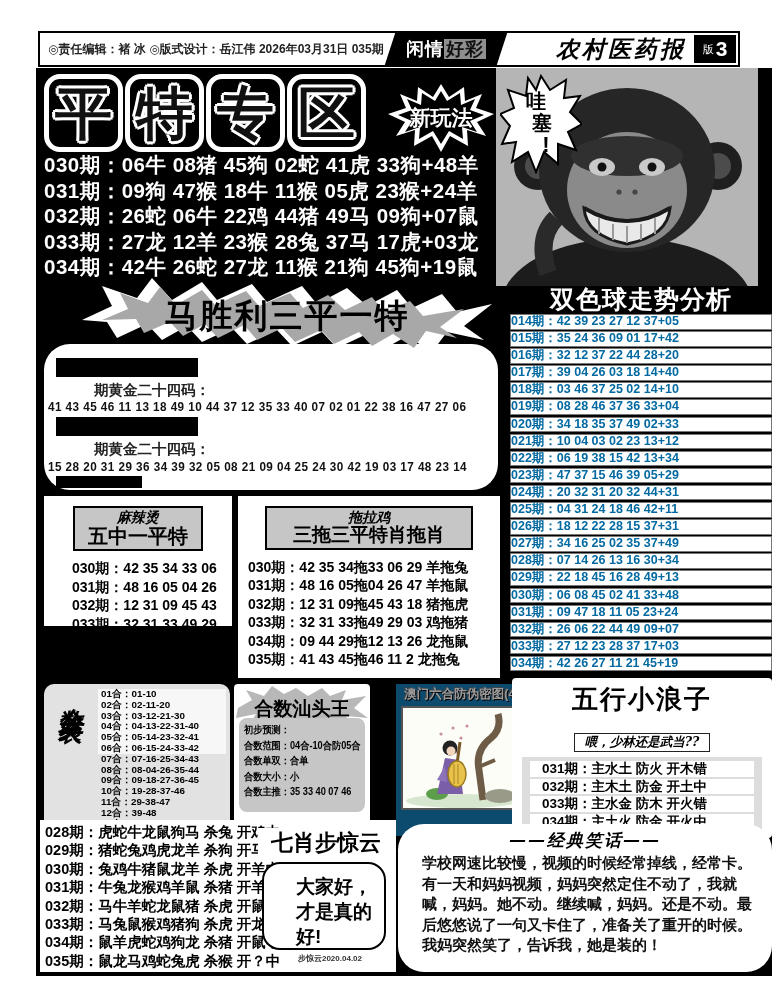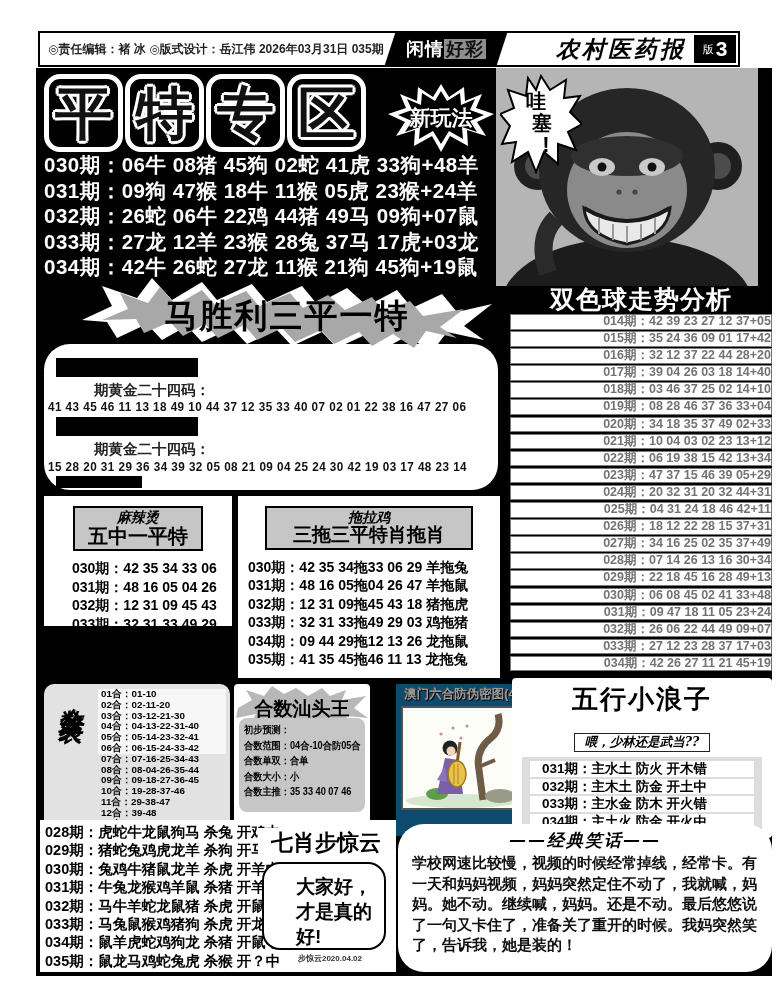--- a/index.html
+++ b/index.html
@@ -37,21 +37,21 @@
 
   
   .photo{position:absolute;left:460px;top:0;width:262px;height:218px;background:#b5b5b5;overflow:hidden;}
   .wow-burst{position:absolute;left:464px;top:6px;width:82px;height:100px;}
 
   
   .ssq-title{position:absolute;left:474px;top:215px;width:262px;text-align:center;color:#fff;
     font-size:25px;font-weight:900;letter-spacing:1px;white-space:nowrap;}
   .ssq-rows{position:absolute;left:474px;top:246px;width:262px;}
   .ssq-row{height:13.5px;background:#fff;border:1px solid #777;margin-bottom:1.6px;
-    font-size:12.5px;font-weight:bold;text-align:right;line-height:13.5px;white-space:nowrap;color:#737373;}
+    font-size:12.5px;font-weight:bold;text-align:left;line-height:13.5px;white-space:nowrap;color:#0369a1;}
 
   
   .ma-box{position:absolute;left:8px;top:276px;width:454px;height:146px;background:#fff;border-radius:26px;}
   .ma-banner{position:absolute;left:46px;top:210px;width:410px;height:76px;}
   .ma-banner svg{position:absolute;left:0;top:0;width:100%;height:100%;}
   .ma-banner .txt{position:absolute;left:0;top:16px;width:100%;text-align:center;font-size:33px;
     font-weight:900;letter-spacing:2px;color:#000;}
   .redact{position:absolute;background:#000;}
   .gold-label{position:absolute;font-size:14.5px;font-weight:bold;color:#222;}
   .gold-nums{position:absolute;font-size:13px;font-weight:bold;color:#111;white-space:nowrap;
@@ -114,21 +114,21 @@
     font-size:22px;font-weight:900;white-space:nowrap;}
   .qx-bubble{position:absolute;left:222px;top:42px;width:124px;height:88px;background:#fff;
     border:2px solid #000;border-radius:18px;box-sizing:border-box;padding:10px 0 0 12px;}
   .qx-b1,.qx-b2{font-size:19px;font-weight:bold;line-height:25px;margin-left:20px;}
   .qx-sign{font-size:8px;font-weight:bold;text-align:center;margin-top:4px;color:#333;}
 
   
   .joke-box{position:absolute;left:362px;top:756px;width:374px;height:148px;background:#fff;border-radius:26px;}
   .joke-title{text-align:center;font-family:"DejaVu Serif","Liberation Serif",serif;font-style:italic;
     font-weight:900;font-size:17px;margin-top:5px;letter-spacing:2px;}
-  .joke-body{padding:1px 14px 0 14px;font-size:15px;font-weight:bold;line-height:20.5px;color:#111;}
+  .joke-body{padding:1px 14px 0 24px;font-size:15px;font-weight:bold;line-height:20.5px;color:#111;}
 </style>
 </head>
 <body>
 
 <div class="page">
 
   <div class="header-strip">
     <span class="hdr-text">◎责任编辑：褚 冰  ◎版式设计：岳江伟 2026年03月31日  035期</span>
     <div class="hdr-banner">
       <span class="inner"><span>闲情</span><span class="hl">好彩</span></span>
@@ -257,21 +257,21 @@
       <div class="tip-head">
         <div class="tip-script">拖拉鸡</div>
         <div class="tip-title">三拖三平特肖拖肖</div>
       </div>
       <div class="tuola-rows">
           <div class="tuola-row">030期：42 35 34拖33 06 29 羊拖兔</div>
           <div class="tuola-row">031期：48 16 05拖04 26 47 羊拖鼠</div>
           <div class="tuola-row">032期：12 31 09拖45 43 18 猪拖虎</div>
           <div class="tuola-row">033期：32 31 33拖49 29 03 鸡拖猪</div>
           <div class="tuola-row">034期：09 44 29拖12 13 26 龙拖鼠</div>
-          <div class="tuola-row">035期：41 35 45拖46 11 13 龙拖兔</div>
+          <div class="tuola-row">035期：41 43 45拖46 11 2 龙拖兔</div>
         </div>
     </div>
 
     <div class="heshu-box">
       <div class="v-title">合数分类表</div>
       <div class="ht-rows">
           <div class="ht-row">01合：01-10</div>
           <div class="ht-row">02合：02-11-20</div>
           <div class="ht-row">03合：03-12-21-30</div>
           <div class="ht-row">04合：04-13-22-31-40</div>

